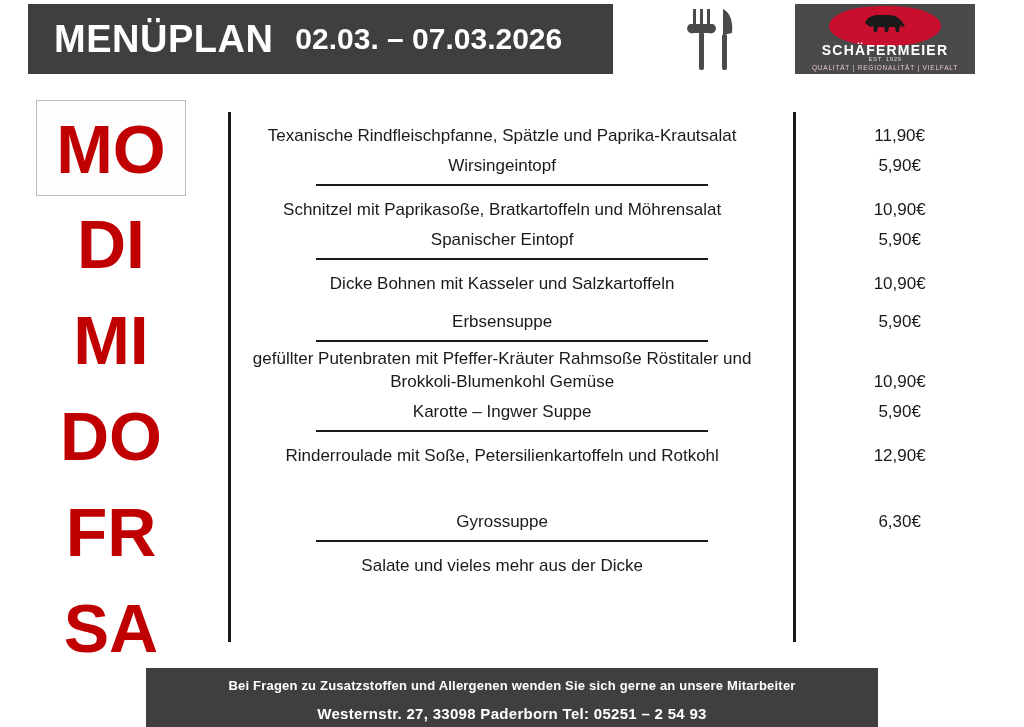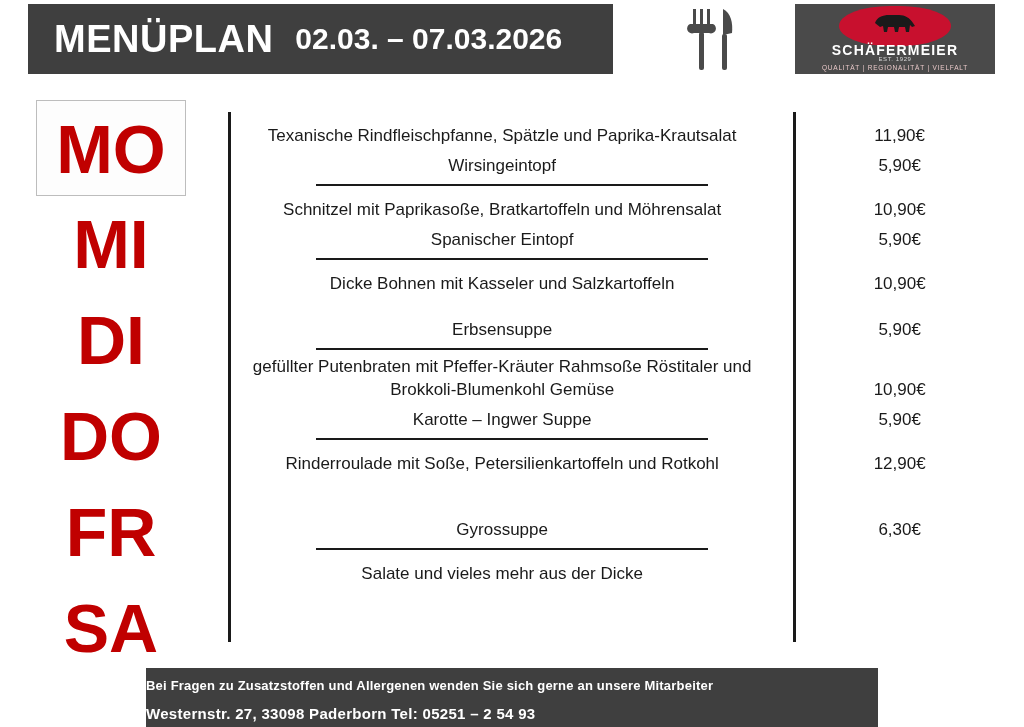--- a/index.html
+++ b/index.html
@@ -54,21 +54,21 @@
     position: absolute;
     left: 676px;
     top: 6px;
     width: 70px;
     height: 66px;
   }
   .logo-box {
     position: absolute;
     left: 795px;
     top: 4px;
-    width: 200px;
+    width: 180px;
     height: 70px;
     background: #4a4a4a;
     overflow: hidden;
   }
   .logo-inner {
     position: absolute;
     left: 50%;
     top: 2px;
     transform: translateX(-50%);
     width: 150px;
@@ -203,21 +203,21 @@
 
   
   .footer {
     position: absolute;
     left: 146px;
     top: 668px;
     width: 732px;
     height: 59px;
     background: #3f3f3f;
     color: #ffffff;
-    text-align: left;
+    text-align: center;
     box-sizing: border-box;
     padding-top: 10px;
   }
   .footer-note {
     font-size: 13px;
     font-weight: bold;
     letter-spacing: 0.2px;
   }
   .footer-address {
     font-size: 15px;
@@ -264,22 +264,22 @@
       </div>
       <div class="logo-name">SCHÄFERMEIER</div>
       <div class="logo-est">EST. 1929</div>
       <div class="logo-tagline">QUALITÄT | REGIONALITÄT | VIELFALT</div>
     </div>
   </div>
 </div>
 
 <div class="days">
   <div class="day selected">MO</div>
+  <div class="day">DI</div>
   <div class="day">MI</div>
-  <div class="day">DI</div>
   <div class="day">DO</div>
   <div class="day">FR</div>
   <div class="day">SA</div>
 </div>
 
 <div class="divider-left"></div>
 <div class="divider-right"></div>
 
 <div class="menu">
 
@@ -305,21 +305,21 @@
       <div class="price">5,90€</div>
     </div>
     <div class="sep"></div>
   </div>
 
   <div class="block">
     <div class="row">
       <div class="dish">Dicke Bohnen mit Kasseler und Salzkartoffeln</div>
       <div class="price">10,90€</div>
     </div>
-    <div class="row" style="margin-top:16px">
+    <div class="row" style="margin-top:8px">
       <div class="dish">Erbsensuppe</div>
       <div class="price">5,90€</div>
     </div>
     <div class="sep"></div>
   </div>
 
   <div class="block">
     <div class="row">
       <div class="dish">gefüllter Putenbraten mit Pfeffer-Kräuter Rahmsoße Röstitaler und Brokkoli-Blumenkohl Gemüse</div>
       <div class="price">10,90€</div>

